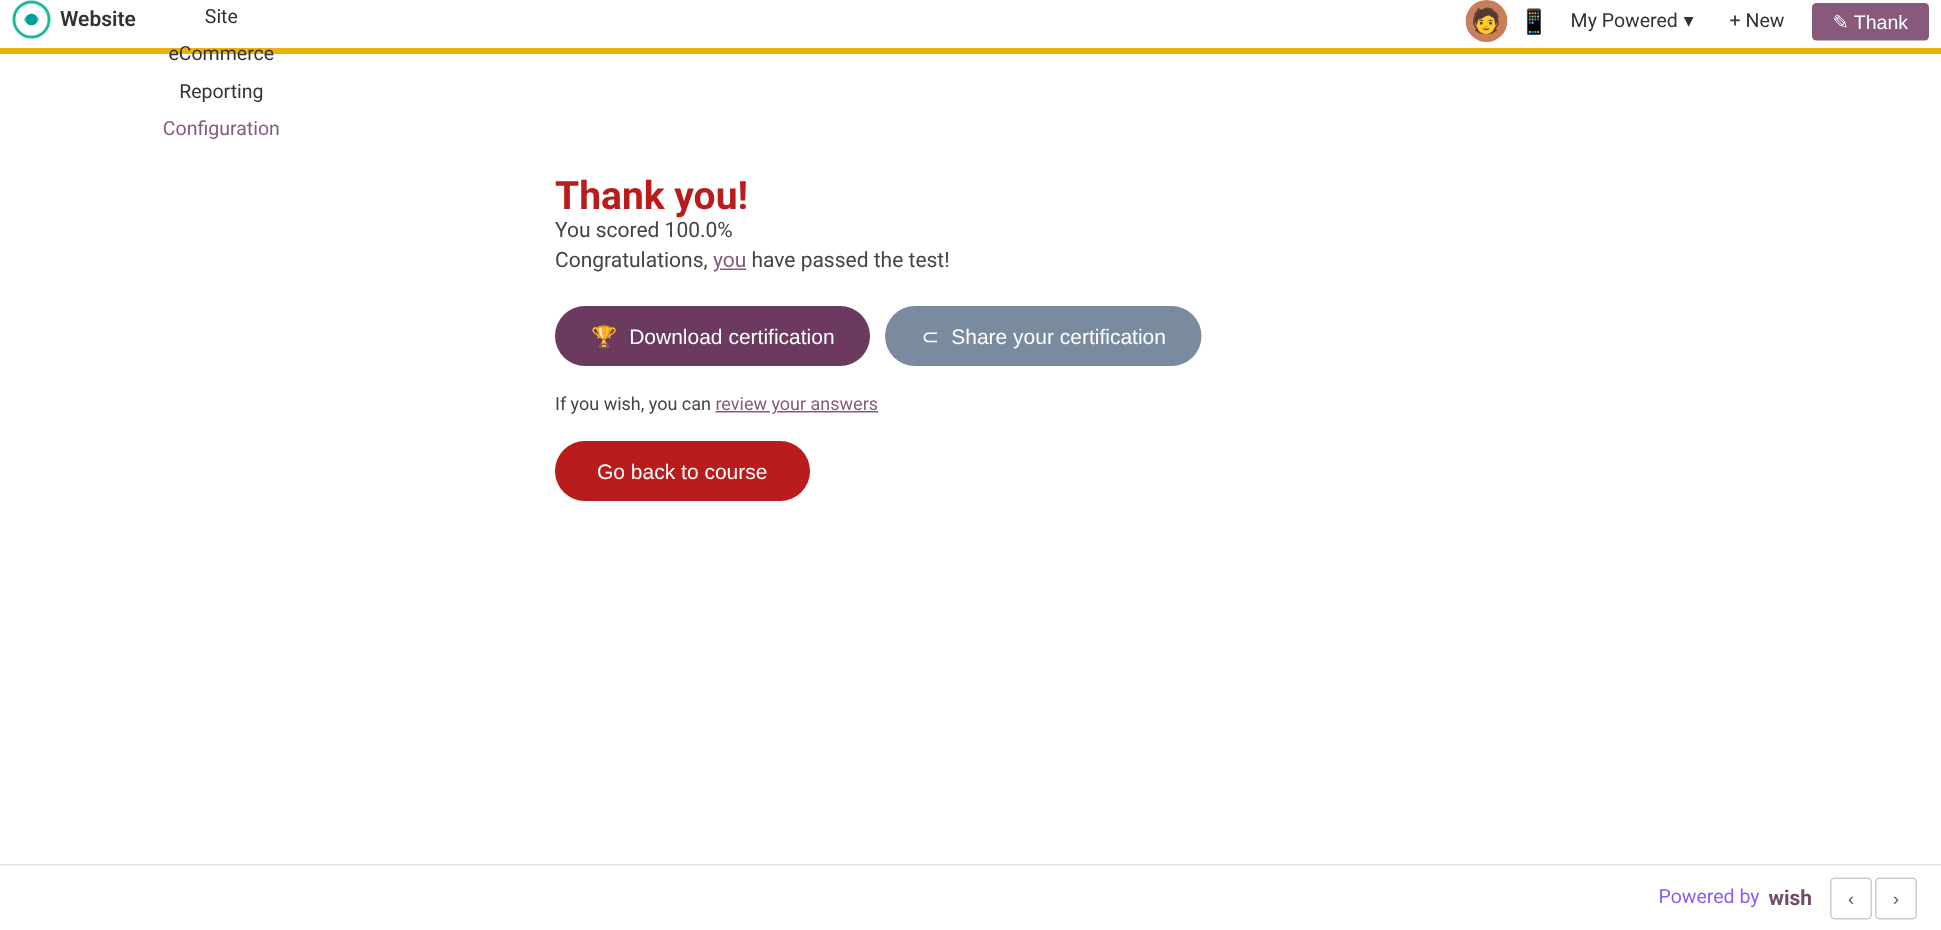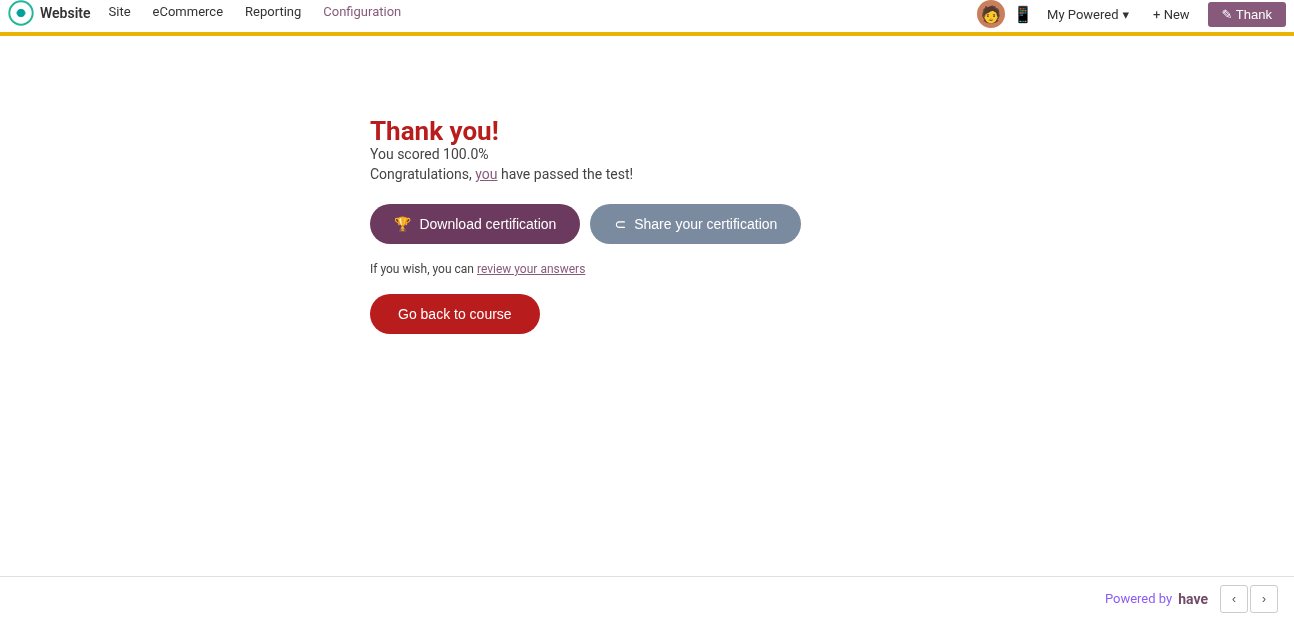--- a/index.html
+++ b/index.html
@@ -27,20 +27,21 @@
     }
     .brand-name {
       font-weight: 600;
       font-size: 14px;
       color: #333;
     }
     .nav-links {
       display: flex;
       align-items: center;
       gap: 2px;
+      flex-direction: column;
     }
     .nav-link {
       padding: 4px 10px;
       font-size: 13px;
       color: #333;
       cursor: pointer;
       border-radius: 3px;
     }
     .nav-link.active { color: #875a7b; }
 
@@ -284,18 +285,18 @@
     </div>
     <p class="review-text">
       <span>If you wish, you can </span><a>review your answers</a>
     </p>
     <button class="btn-back">Go back to course</button>
   </div>
 </div>
 
 <div class="footer">
   <span class="powered-by-text">Powered by</span>
-  <span class="odoo-logo-text">have</span>
+  <span class="odoo-logo-text">wish</span>
   <div class="footer-nav-arrows">
     <button class="footer-arrow-btn">‹</button>
     <button class="footer-arrow-btn">›</button>
   </div>
 </div>
 
 </body></html>

